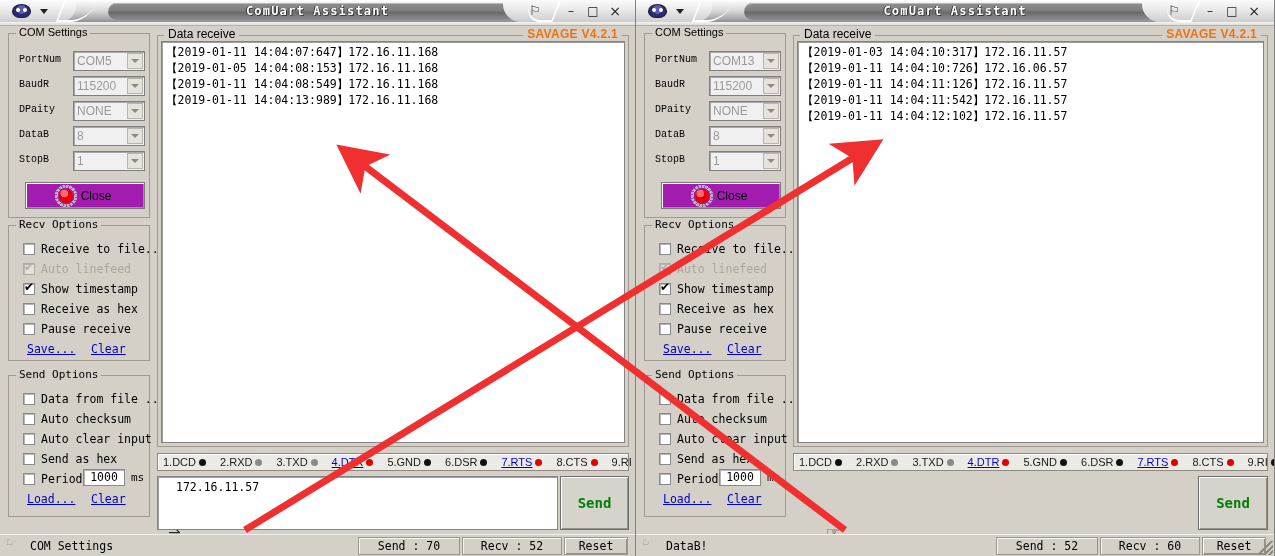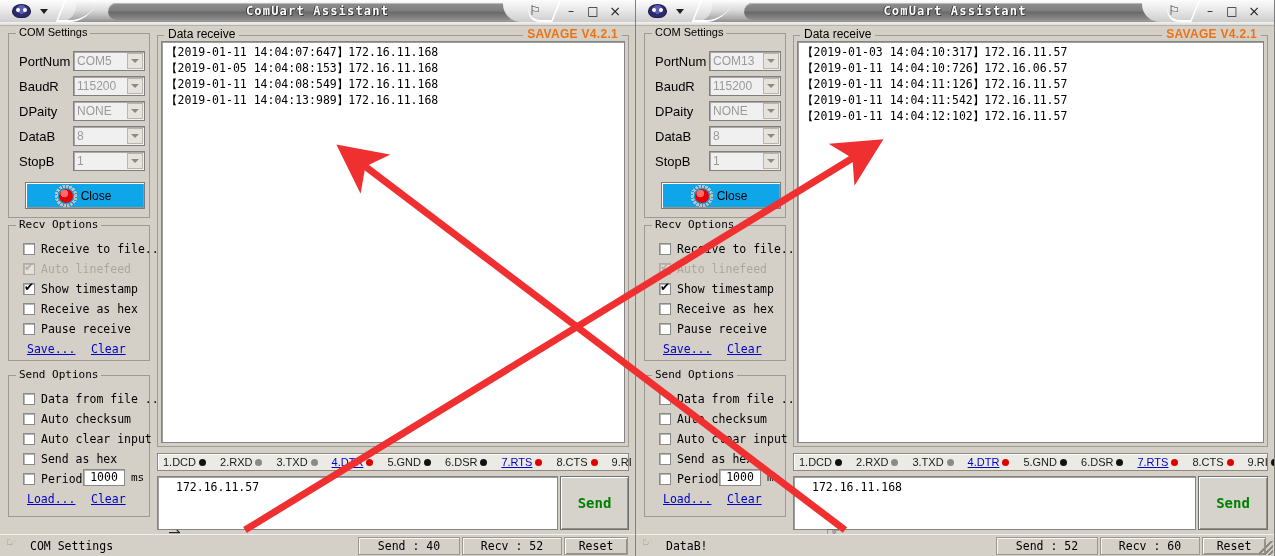--- a/index.html
+++ b/index.html
@@ -118,21 +118,21 @@
     font-family:"Liberation Sans", sans-serif;
     font-size:11px; color:#000;
     white-space:nowrap;
   }
   .group.mono > .glabel{ font-family:"DejaVu Sans Mono", monospace; font-size:11px;}
 
   
   .crow{ position:absolute; left:8px; width:128px; height:21px;}
   .crow .clab{
     position:absolute; left:2px; top:3px;
-    font-size:13px; color:#000; font-family:Liberation Sans, sans-serif;
+    font-size:10px; color:#000; font-family:Liberation Mono, monospace;
   }
   .combo{
     position:absolute; right:0; top:0; width:72px; height:20px;
     border:1px solid #7f7f7f; background:#f0f0f0;
     box-shadow:inset 1px 1px 0 #a8a8a8;
   }
   .combo .cval{
     position:absolute; left:3px; top:2px;
     font-size:12px; color:#9a9a9a; font-family:"Liberation Sans", sans-serif;
     white-space:nowrap;
@@ -142,21 +142,21 @@
     background:#e6e3dd; border:1px solid #b9b5ac;
     display:flex; align-items:center; justify-content:center;
   }
   .combo .carrow i{
     width:0;height:0;border-left:4px solid transparent;border-right:4px solid transparent;
     border-top:4px solid #8d8a83; display:block;
   }
 
   
   .btn-close-port{
-    position:absolute; border:1px solid #7a7a7a; background:#0ea5e9;
+    position:absolute; border:1px solid #7a7a7a; background:#a21caf;
     box-shadow:inset 1px 1px 0 #ffffff, inset -1px -1px 0 #9a968e;
     display:flex; align-items:center; justify-content:center; gap:8px;
   }
   .led{
     width:14px;height:14px;border-radius:50%;
     background:radial-gradient(circle at 38% 32%, #ff6a6a 0 28%, #e60000 32% 70%, #a10000 100%);
     position:relative;
   }
   .led::before{
     content:""; position:absolute; left:-5px; top:-5px; width:24px;height:24px;
@@ -500,21 +500,21 @@
 
       <div class="scroll-mark" style="left:157px; top:505px;">▼</div>
       <div class="wiggle" style="left:168px; top:498px;">⇌</div>
     </div>
 
     <div class="statusbar">
       <div class="sb-left">
         <span class="hand-icon"></span>
         <span>COM Settings</span>
       </div>
-      <div class="sb-cell" style="position:absolute; left:358px; width:102px;">Send : 40</div>
+      <div class="sb-cell" style="position:absolute; left:358px; width:102px;">Send : 70</div>
       <div class="sb-cell" style="position:absolute; left:462px; width:100px;">Recv : 52</div>
       <div class="sb-cell" style="position:absolute; left:564px; width:64px; box-shadow:inset 1px 1px 0 #ffffff, inset -1px -1px 0 #95918a;">Reset</div>
     </div>
   </div>
 
   <div class="window win-right">
 
     <div class="titlebar">
       <div class="tb-leftcap"></div>
       <div class="tb-curve"></div>
@@ -690,23 +690,20 @@
         <div class="pin" style="margin-left:14px;">
             <span class="pl">8.CTS</span>
             <span class="dot" style="background:#e00000"></span>
           </div>
         <div class="pin" style="margin-left:14px;">
             <span class="pl">9.RI</span>
             <span class="dot" style="background:#111111"></span>
           </div>
       </div>
 
-      <div class="sendbox" style="left:157px; top:449px; width:403px; height:54px;">
-        <div class="stext">172.16.11.168</div>
-      </div>
       <div class="sendbtn" style="left:562px; top:449px; width:70px; height:54px;">Send</div>
 
       <div class="scroll-mark" style="left:157px; top:505px;">▼</div>
       <div class="wiggle" style="left:190px; top:496px; font-size:16px;">☞</div>
     </div>
 
     <div class="statusbar">
       <div class="sb-left">
         <span class="hand-icon"></span>
         <span>DataB!</span>

